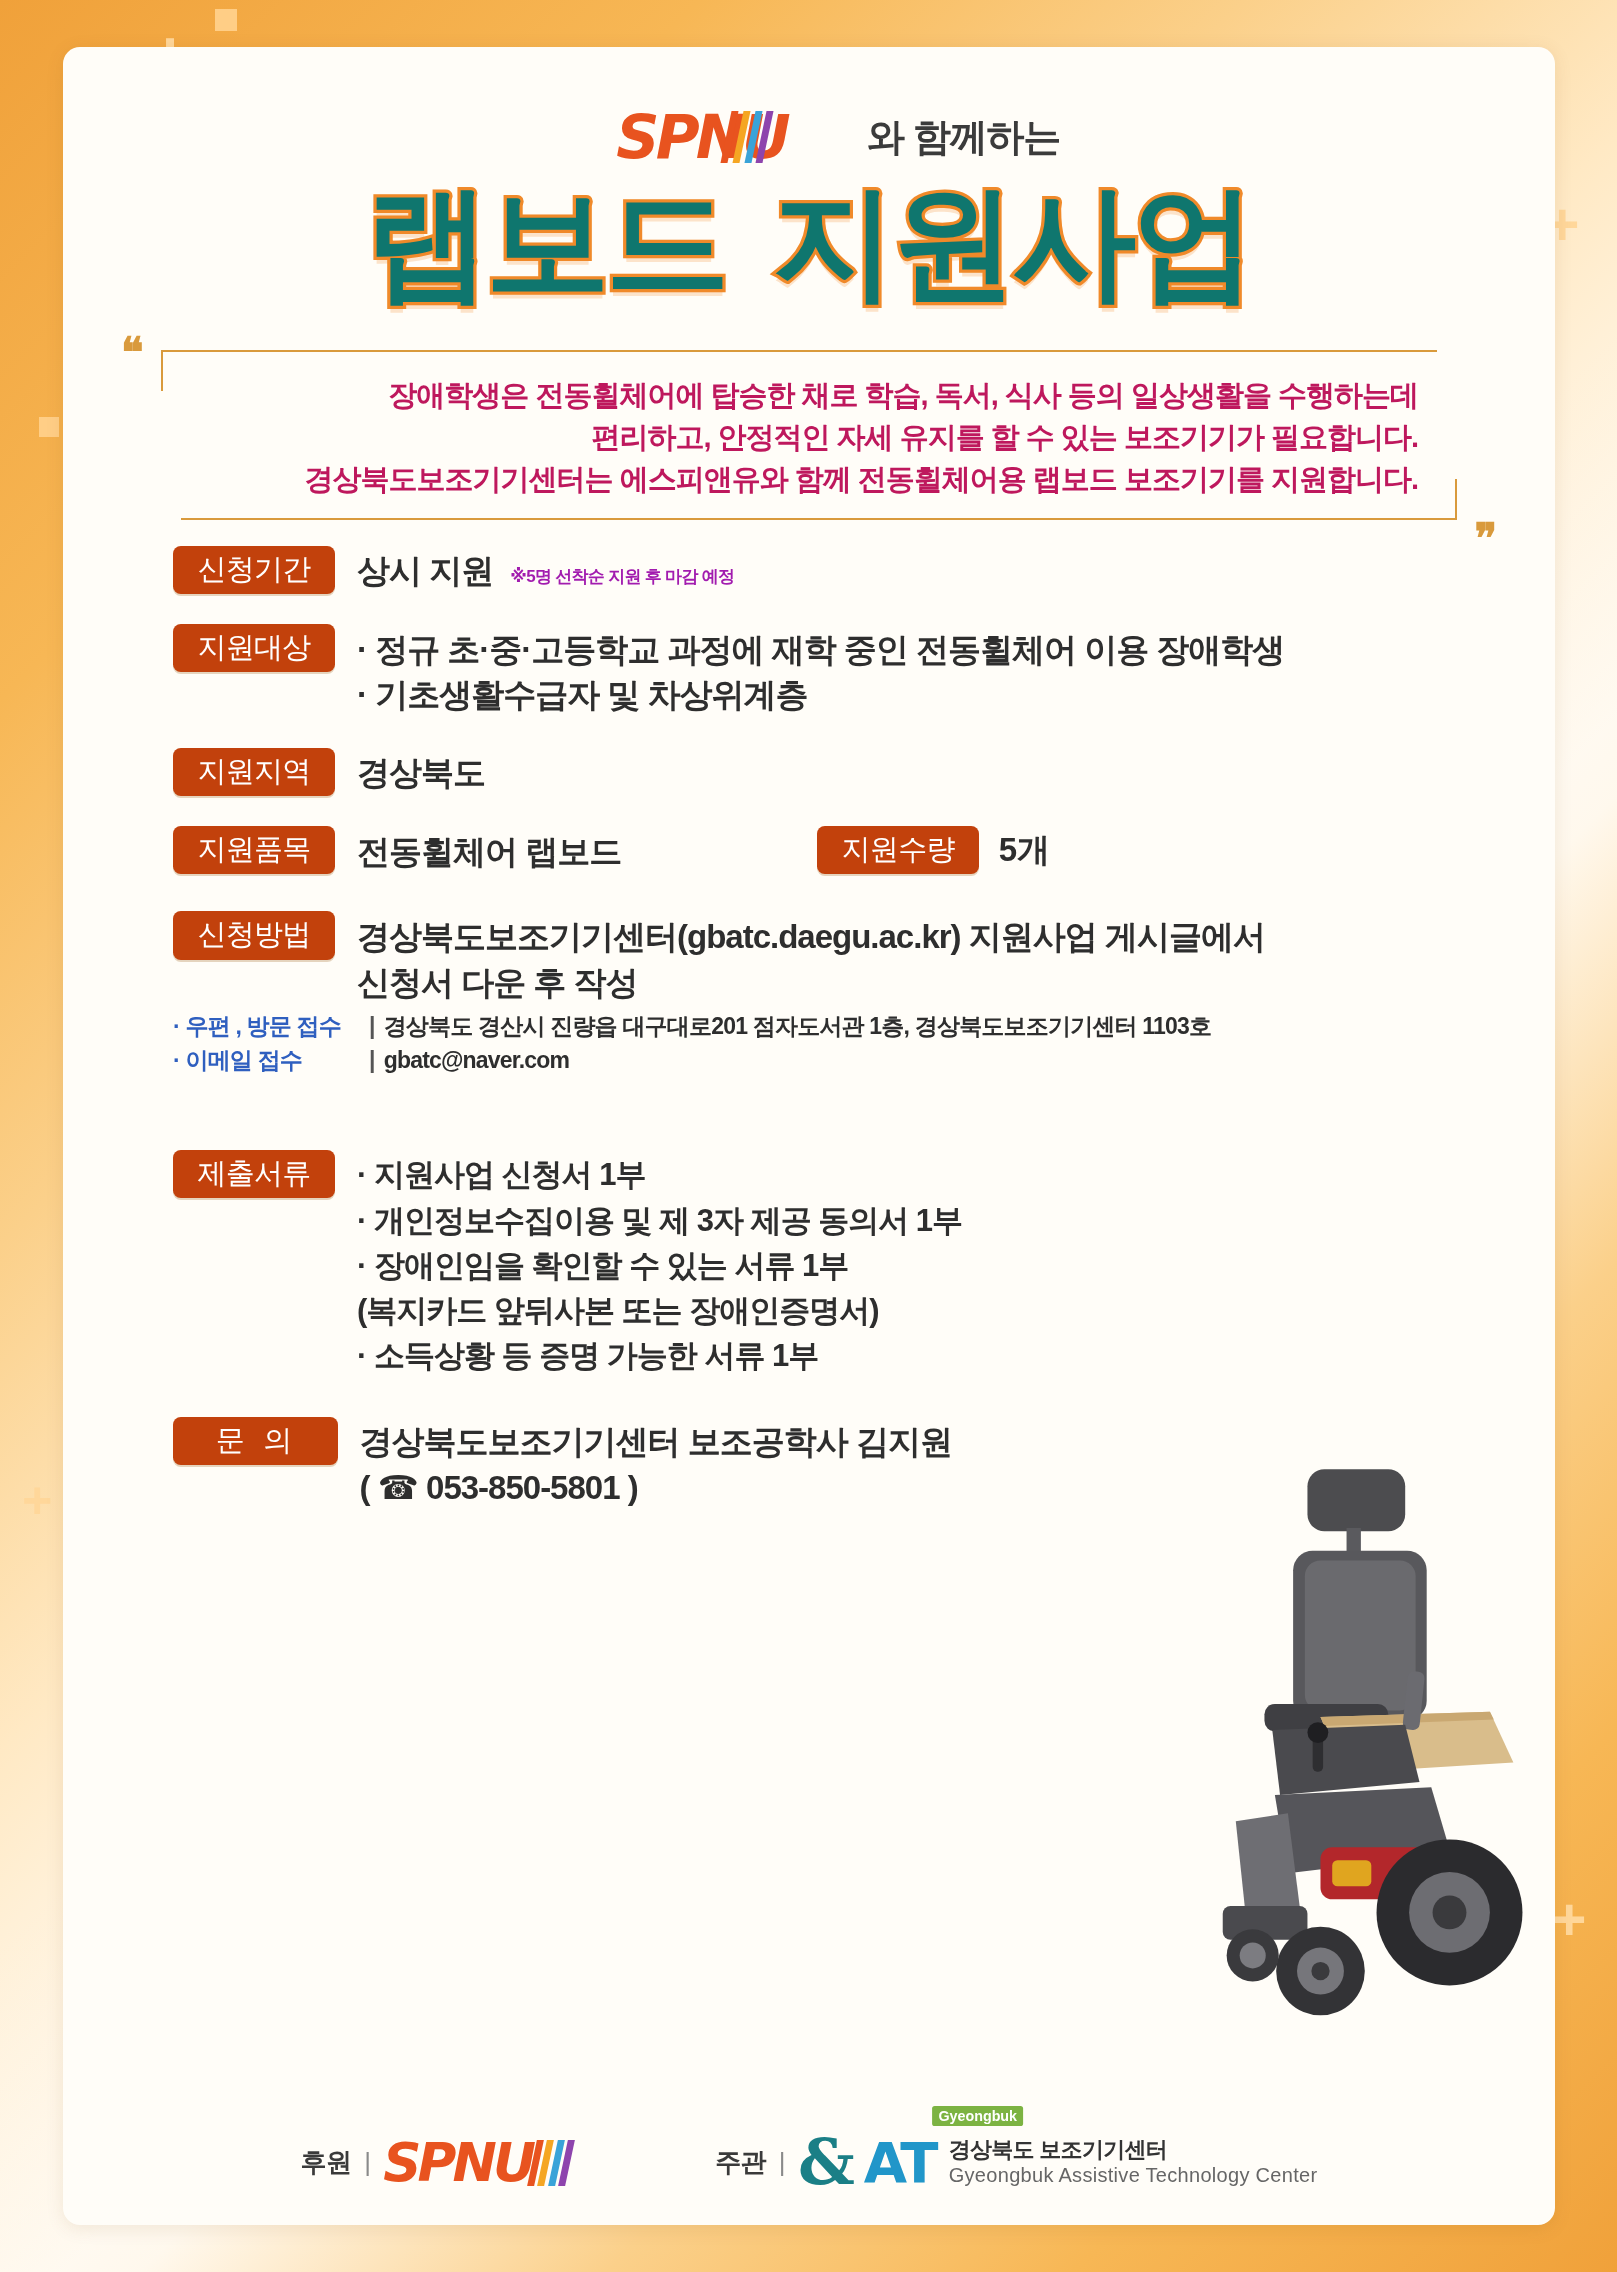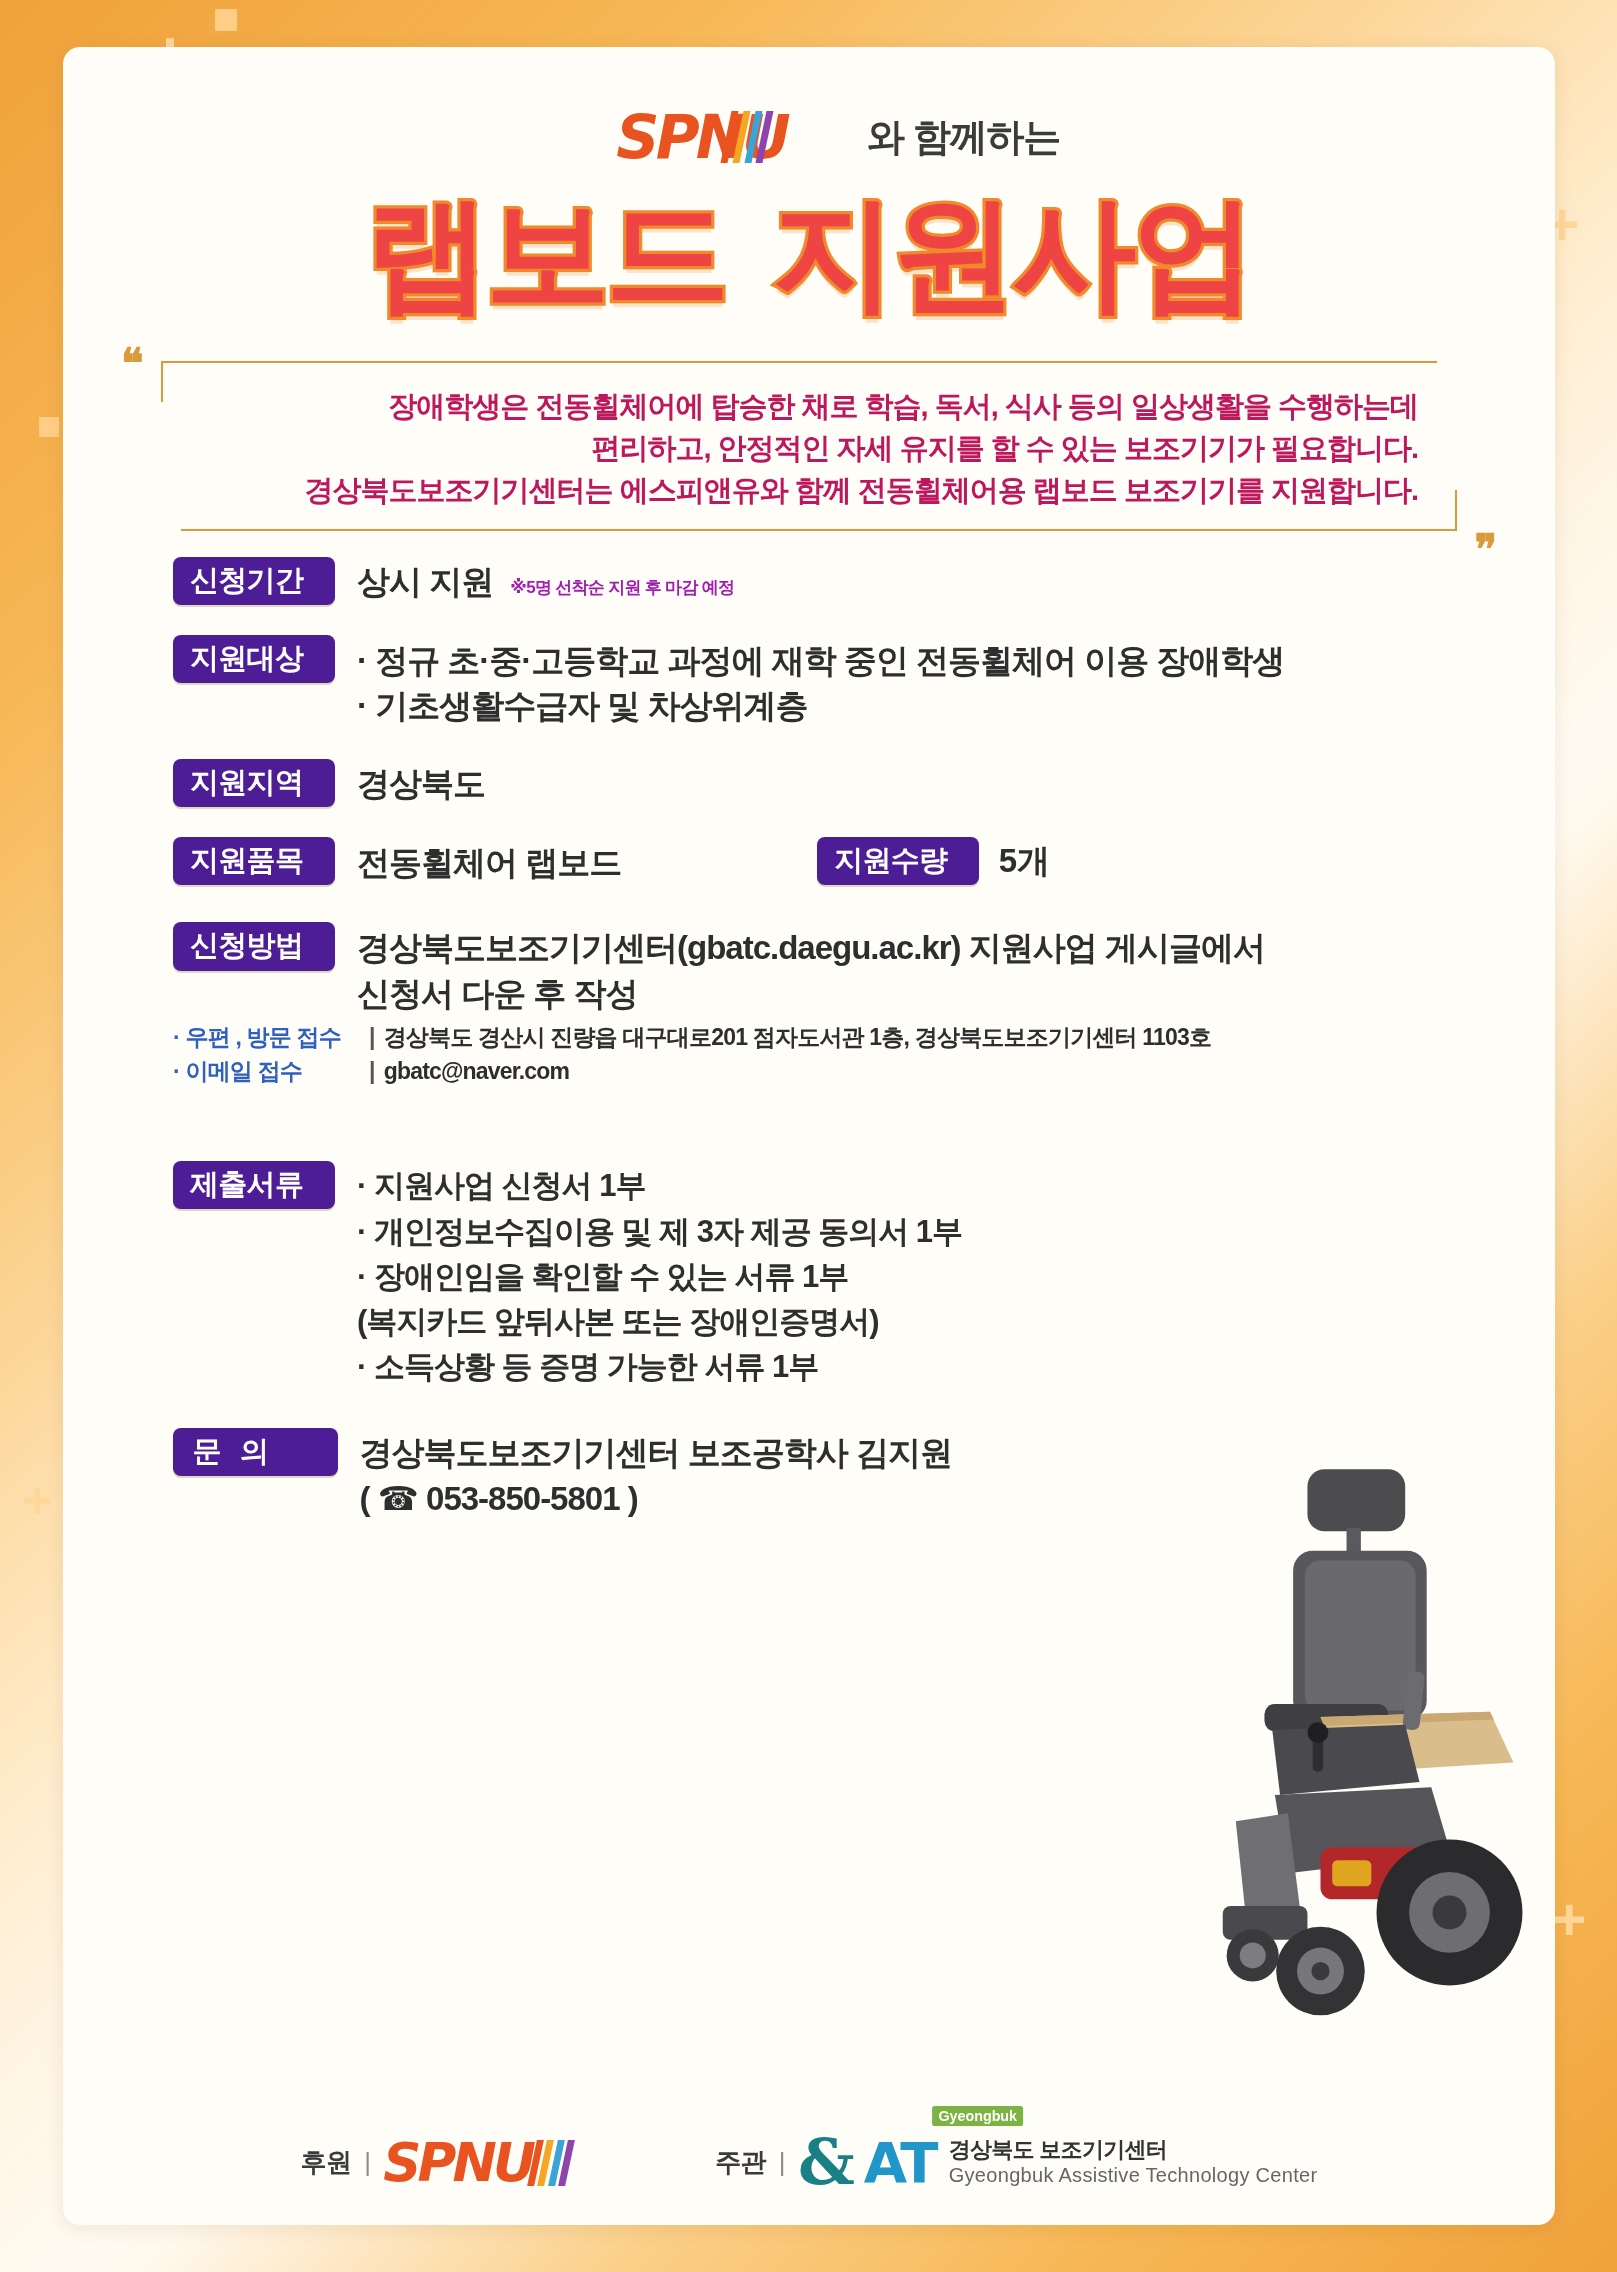--- a/index.html
+++ b/index.html
@@ -87,25 +87,25 @@
     top: 5.2px;
     transform: skewX(-12deg);
   }
   .spnu-sub {
     font-size: 38px;
     font-weight: 800;
     color: #3b3b3b;
     letter-spacing: -1.3px;
   }
   .title-main {
-    margin-top: 11px;
+    margin-top: 0;
     font-size: 124px;
     font-weight: 800;
     letter-spacing: -3.9px;
-    color: #ef4444;
+    color: #0f766e;
     -webkit-text-stroke: 6.5px #f08a2a;
     paint-order: stroke fill;
     text-shadow: 0 6.5px 0 rgba(240,138,42,0.22);
     line-height: 1.18;
   }
   .title-main .gap { display:inline-block; width: 46px; }
 
   
   .quote-wrap {
     position: relative;
@@ -162,30 +162,30 @@
   }
   .row {
     display: flex;
     align-items: flex-start;
     padding: 0 0 0 110px;
     margin-bottom: 30px;
     position: relative;
   }
   .tag {
     flex: 0 0 auto;
-    background: #4c1d95;
+    background: #c2410c;
     color: #ffffff;
     font-size: 29px;
-    font-weight: 700;
+    font-weight: 400;
     letter-spacing: -0.7px;
     border-radius: 7.8px;
     padding: 9px 17px 10.4px 17px;
     line-height: 1;
     min-width: 128px;
-    text-align: left;
+    text-align: center;
     box-shadow: 0 2px 0 rgba(150,90,15,0.25);
   }
   .row-content {
     margin-left: 22px;
     font-size: 33px;
     font-weight: 700;
     color: #2e2e2e;
     letter-spacing: -1px;
     line-height: 1.38;
     padding-top: 2.6px;

